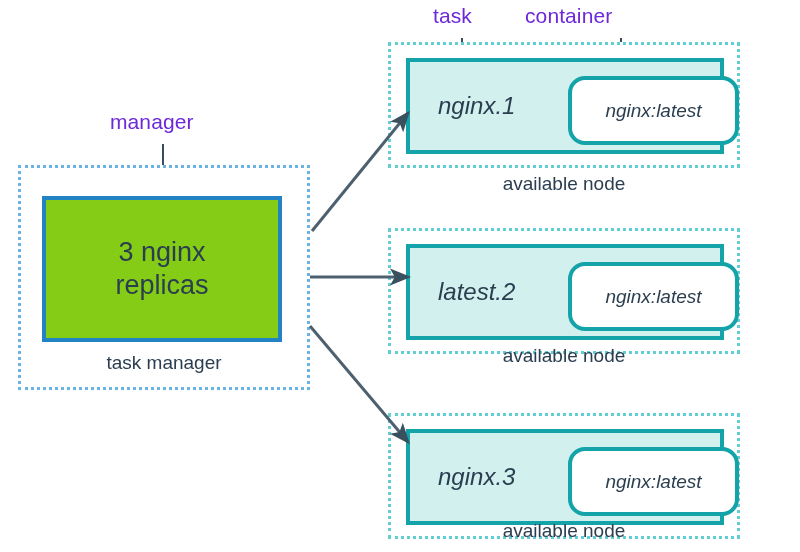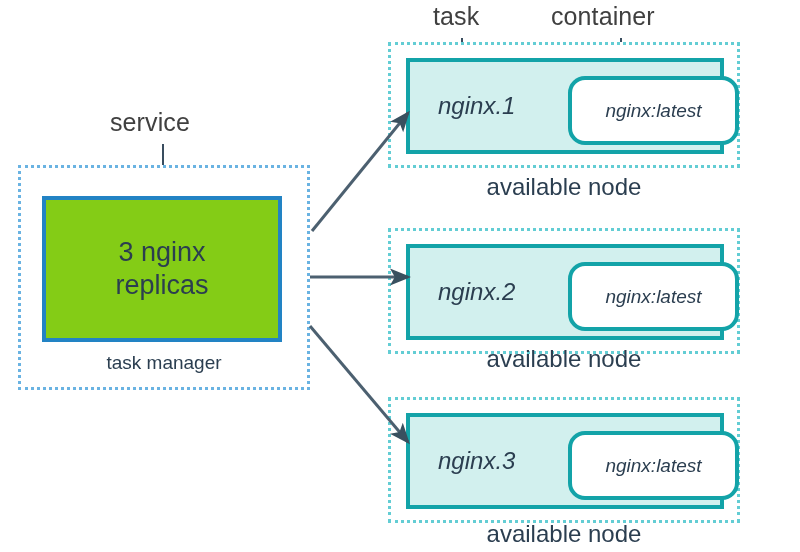--- a/index.html
+++ b/index.html
@@ -16,29 +16,29 @@
     position: relative;
     width: 800px;
     height: 552px;
     background: #ffffff;
     overflow: hidden;
   }
 
   
   .callout-label {
     position: absolute;
-    font-size: 25px;
+    font-size: 21px;
     line-height: 28px;
-    color: #404040;
+    color: #6d28d9;
     white-space: nowrap;
     letter-spacing: 0.1px;
   }
   #label-service  { left: 110px; top: 108px; }
   #label-task     { left: 433px; top: 2px;   }
-  #label-container{ left: 551px; top: 2px;   }
+  #label-container{ left: 525px; top: 2px;   }
 
   
   .leader {
     position: absolute;
     width: 0;
     border-left: 2px solid #394d5f;
   }
   #leader-service   { left: 162px; top: 144px; height: 88px; }
   #leader-task      { left: 461px; top: 38px;  height: 70px; }
   #leader-container { left: 620px; top: 38px;  height: 68px; }
@@ -92,28 +92,28 @@
     left: 388px;
     width: 352px;
     height: 126px;
     border: 3px dotted #63cdd4;
     box-sizing: border-box;
     background: #ffffff;
     font-style: italic;
   }
   #node-0 { top: 42px;  }
   #node-1 { top: 228px; }
-  #node-2 { top: 397px; }
+  #node-2 { top: 413px; }
 
   .node-label {
     position: absolute;
     left: 388px;
     width: 352px;
     text-align: center;
-    font-size: 24px;
+    font-size: 19px;
     color: #2b3e50;
   }
   #node-label-0 { top: 173px; }
   #node-label-1 { top: 345px; }
   #node-label-2 { top: 520px; }
 
   
   .task-box {
     position: absolute;
     left: 15px;
@@ -162,21 +162,21 @@
     width: 800px;
     height: 552px;
     pointer-events: none;
   }
 </style>
 </head>
 <body>
 
 <div id="canvas">
 
-  <div class="callout-label" id="label-service">service</div>
+  <div class="callout-label" id="label-service">manager</div>
   <div class="leader" id="leader-service"></div>
 
   <div class="callout-label" id="label-task">task</div>
   <div class="leader" id="leader-task"></div>
 
   <div class="callout-label" id="label-container">container</div>
   <div class="leader" id="leader-container"></div>
 
   <div id="swarm-manager"></div>
   <div id="swarm-manager-label">task manager</div>
@@ -191,21 +191,21 @@
       <div class="task-name">nginx.1</div>
       <div class="container-box">
         <div class="container-name">nginx:latest</div>
       </div>
     </div>
   </div>
   <div class="node-label" id="node-label-0">available node</div>
 
   <div class="node-group" id="node-1">
     <div class="task-box">
-      <div class="task-name">nginx.2</div>
+      <div class="task-name">latest.2</div>
       <div class="container-box">
         <div class="container-name">nginx:latest</div>
       </div>
     </div>
   </div>
   <div class="node-label" id="node-label-1">available node</div>
 
   <div class="node-group" id="node-2">
     <div class="task-box">
       <div class="task-name">nginx.3</div>

